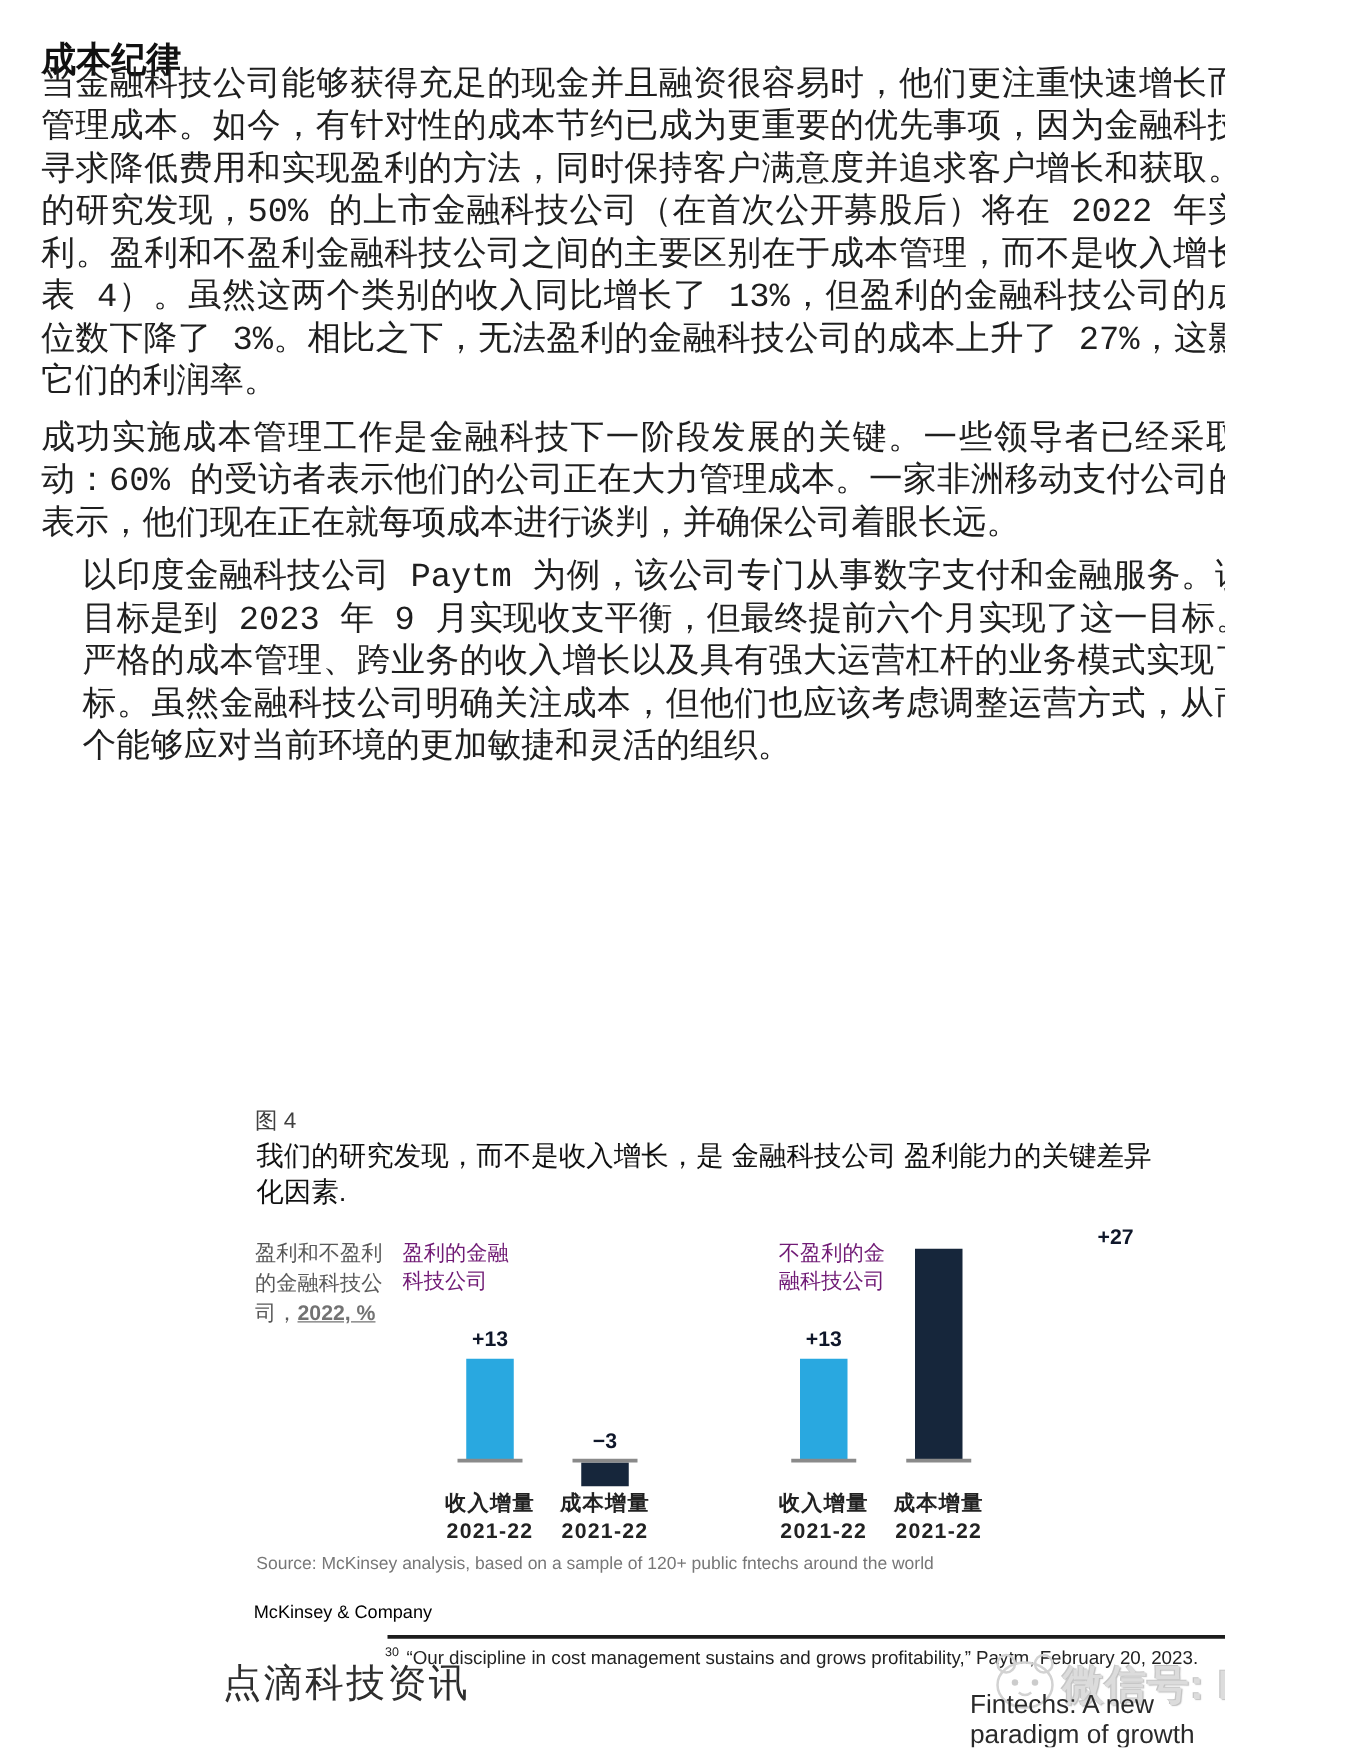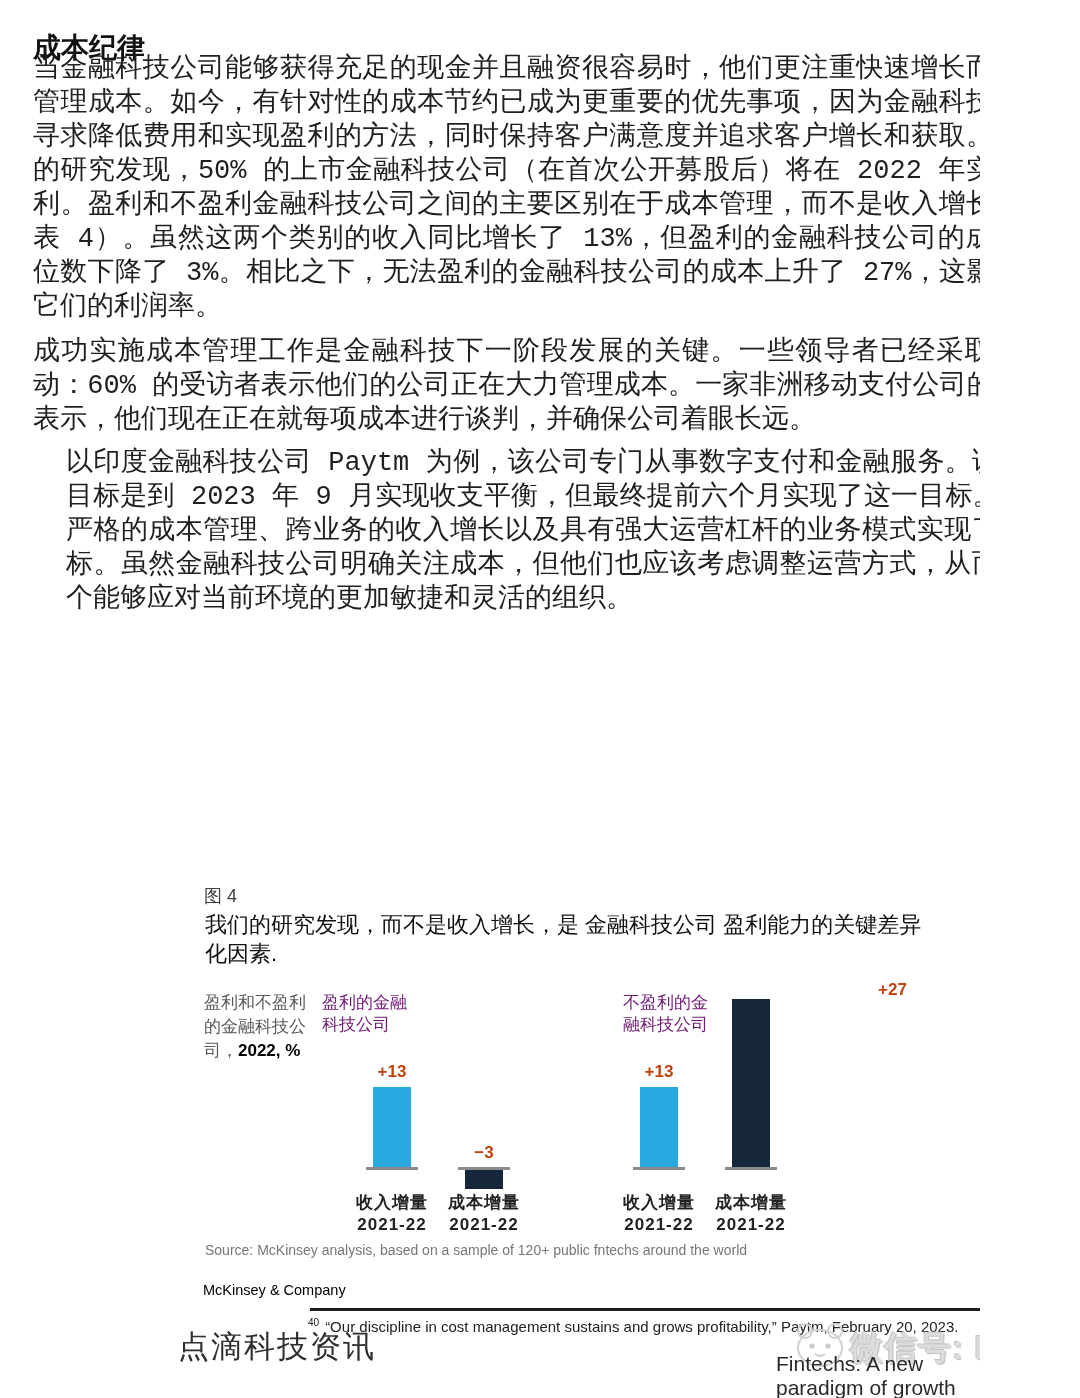--- a/index.html
+++ b/index.html
@@ -13,27 +13,27 @@
   .body-para{
     position:absolute;left:33px;width:1015px;font-size:27px;line-height:34px;
     text-align:justify;color:#1f1f1f;margin:0;font-family:Liberation Mono, monospace;
   }
   .p1{top:52px;} .p2{top:335px;} .p3{top:446px;margin-left:33px;} .p4{top:619px;}
 
   
   .fig-label{position:absolute;left:204px;top:884px;font-size:18px;color:#404040;}
   .fig-title{position:absolute;left:205px;top:910px;width:735px;font-size:22px;line-height:29px;color:#111;}
   .axis-unit-label{position:absolute;left:204px;top:991px;width:108px;font-size:17px;line-height:24px;color:#595959;}
-  .axis-unit-label b{color:#000000;}
+  .axis-unit-label b{color:#737373;text-decoration:underline;}
   .group-label{position:absolute;top:992px;width:92px;font-size:17px;line-height:22px;color:#701a75;}
   .group1{left:322px;} .group2{left:623px;}
   .chart-canvas{position:absolute;left:0;top:0;width:1080px;height:1398px;pointer-events:none;}
   .bar{position:absolute;}
   .axisline{position:absolute;height:3px;background:#8a8a8a;}
-  .vlabel{position:absolute;font-size:17px;font-weight:bold;color:#c2410c;text-align:center;}
+  .vlabel{position:absolute;font-size:17px;font-weight:bold;color:#0f172a;text-align:center;}
   .ticklabel{position:absolute;font-size:17px;font-weight:bold;color:#222;text-align:center;line-height:22px;letter-spacing:1px;}
   .src-line{position:absolute;left:205px;top:1242px;font-size:14px;color:#777;}
   .brand-line{position:absolute;left:203px;top:1282px;font-size:14.5px;font-weight:500;color:#000;}
 
   .foot-rule{position:absolute;left:310px;top:1308px;width:706px;height:3px;background:#1c1c1c;}
   .footnote{position:absolute;left:308px;top:1317px;width:740px;font-size:15px;color:#222;}
   .footnote sup{font-size:10px;margin-right:6px;}
 
   .site-name{position:absolute;left:178px;top:1326px;font-size:31px;letter-spacing:2px;color:#2e2e2e;}
   .watermark{position:absolute;left:850px;top:1326px;font-size:33px;font-weight:bold;color:#dcdcdc;
@@ -89,21 +89,21 @@
       <div class="ticklabel" style="left: 691px; width: 120px; top: 1192px;">
         <div>成本增量</div>
         <div>2021-22</div>
       </div>
     </div>
 
   <div class="src-line">Source: McKinsey analysis, based on a sample of 120+ public fntechs around the world</div>
   <div class="brand-line">McKinsey &amp; Company</div>
 
   <div class="foot-rule"></div>
-  <div class="footnote"><sup>40</sup><span>“Our discipline in cost management sustains and grows profitability,” Paytm, February 20, 2023.</span></div>
+  <div class="footnote"><sup>30</sup><span>“Our discipline in cost management sustains and grows profitability,” Paytm, February 20, 2023.</span></div>
 
   <div class="site-name">点滴科技资讯</div>
 
   <div class="wm-icon">
     <svg width="56" height="50" viewBox="0 0 56 50">
       <circle cx="13" cy="11" r="7" fill="none" stroke="#d2d2d2" stroke-width="2"></circle>
       <circle cx="43" cy="11" r="7" fill="none" stroke="#d2d2d2" stroke-width="2"></circle>
       <ellipse cx="28" cy="28" rx="22" ry="18" fill="none" stroke="#d2d2d2" stroke-width="2"></ellipse>
       <circle cx="20" cy="26" r="2.6" fill="#cccccc"></circle>
       <circle cx="36" cy="26" r="2.6" fill="#cccccc"></circle>

